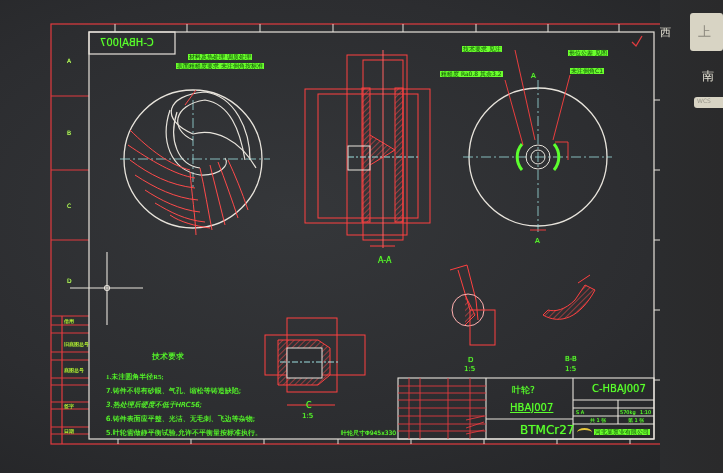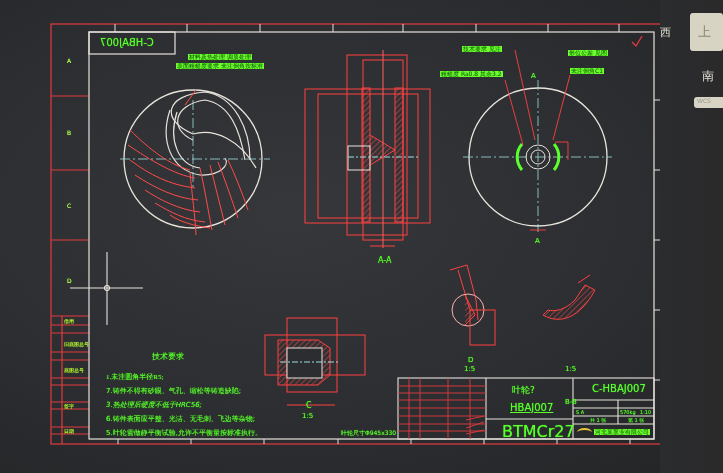--- a/index.html
+++ b/index.html
@@ -206,21 +206,21 @@
 <div class="txt hl" style="left:570px;top:68px;font-size:6px;">未注倒角C1</div>
 <div class="txt" style="left:531px;top:73px;font-size:7px;">A</div>
 <div class="txt" style="left:535px;top:238px;font-size:7px;">A</div>
 
 <div class="txt" style="left:378px;top:257px;font-size:8px;">A-A</div>
 
 <div class="txt" style="left:306px;top:402px;font-size:8px;">C</div>
 <div class="txt" style="left:302px;top:413px;font-size:7px;">1:5</div>
 <div class="txt" style="left:468px;top:357px;font-size:7px;">D</div>
 <div class="txt" style="left:464px;top:366px;font-size:7px;">1:5</div>
-<div class="txt" style="left:565px;top:356px;font-size:7px;margin-top:43px;">B-B</div>
+<div class="txt" style="left:565px;top:356px;font-size:7px;">B-B</div>
 <div class="txt" style="left:565px;top:366px;font-size:7px;">1:5</div>
 
 <div>
   <div class="txt" style="left:152px;top:353px;font-size:8px;">技术要求</div>
   <div class="txt" style="left:106px;top:374px;font-size:7px;font-family:Liberation Serif, serif;">1.未注圆角半径R5;</div>
   <div class="txt" style="left:106px;top:388px;font-size:7px;">7.铸件不得有砂眼、气孔、缩松等铸造缺陷;</div>
   <div class="txt" style="left:106px;top:402px;font-size:7px;font-style:italic;">3.热处理后硬度不低于HRC56;</div>
   <div class="txt" style="left:106px;top:416px;font-size:7px;">6.铸件表面应平整、光洁、无毛刺、飞边等杂物;</div>
   <div class="txt" style="left:106px;top:430px;font-size:7px;">5.叶轮需做静平衡试验,允许不平衡量按标准执行。</div>
 </div>
@@ -229,21 +229,21 @@
 
 <div class="txt y" style="left:64px;top:319px;font-size:5px;">借用</div>
 <div class="txt y" style="left:64px;top:342px;font-size:5px;">旧底图总号</div>
 <div class="txt y" style="left:64px;top:368px;font-size:5px;">底图总号</div>
 <div class="txt y" style="left:64px;top:404px;font-size:5px;">签字</div>
 <div class="txt y" style="left:64px;top:429px;font-size:5px;">日期</div>
 
 <div>
   <div class="txt" style="left:512px;top:386px;font-size:9px;"><span>叶轮</span><span>?</span></div>
   <div class="txt" style="left:510px;top:403px;font-size:10px;text-decoration:underline;">HBAJ007</div>
-  <div class="txt" style="left:502px;top:424px;font-size:16px;text-align:right;">BTMCr27</div>
+  <div class="txt" style="left:520px;top:424px;font-size:12px;text-align:right;">BTMCr27</div>
   <div class="txt" style="left:592px;top:384px;font-size:10px;">C-HBAJ007</div>
   <div class="txt" style="left:576px;top:410px;font-size:5px;">S A</div>
   <div class="txt" style="left:620px;top:410px;font-size:5px;">570kg</div>
   <div class="txt" style="left:640px;top:410px;font-size:5px;">1:10</div>
   <div class="txt" style="left:590px;top:418px;font-size:5px;">共 1 张</div>
   <div class="txt" style="left:628px;top:418px;font-size:5px;">第 1 张</div>
   <div class="txt hl" style="left:594px;top:429px;font-size:6px;">河北某泵业有限公司</div>
   <div style="position:absolute;left:577px;top:428px;width:15px;height:7px;border-top:2px solid #e6c53a;border-radius:50% 50% 0 0;"></div>
 </div>
 

